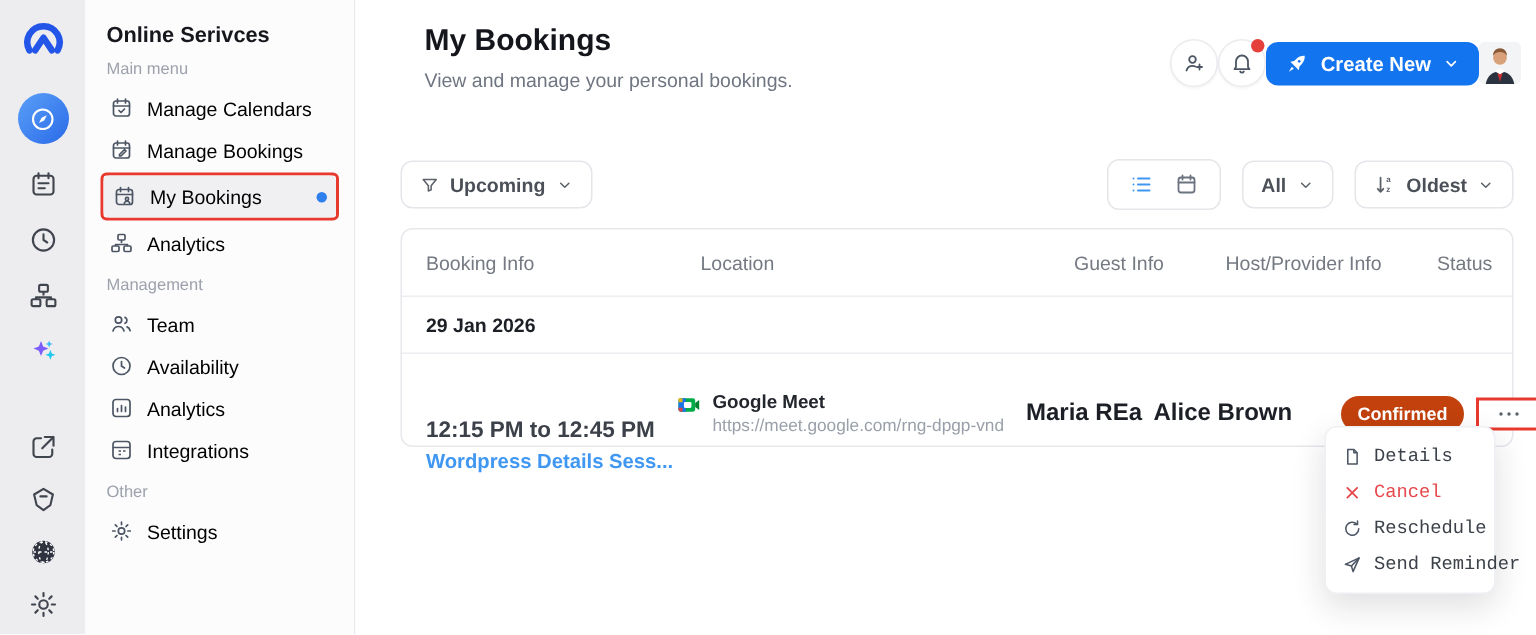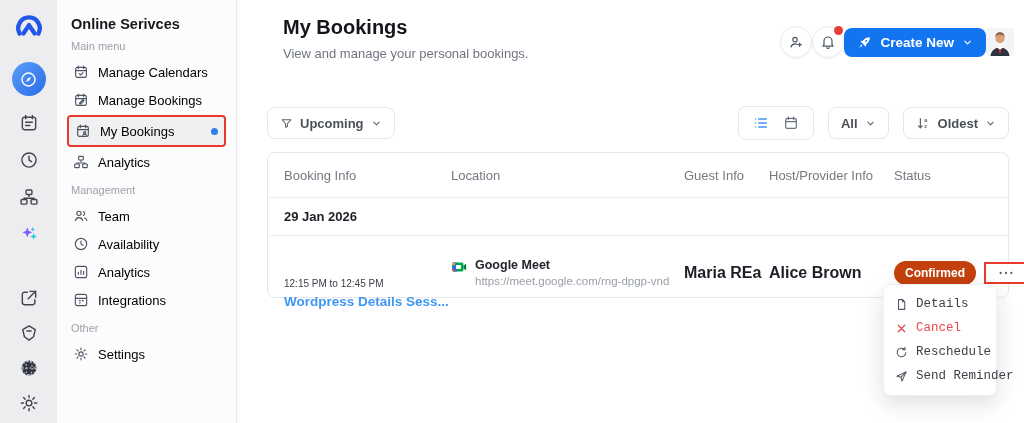--- a/index.html
+++ b/index.html
@@ -59,26 +59,26 @@
   .pill-btn svg { width:13px; height:13px; }
   .filter-right { margin-left:auto; display:flex; align-items:center; gap:14px; }
   .view-toggle { height:34px; width:76px; border:1px solid #e4e6ea; border-radius:8px; background:#fff;
                  display:flex; align-items:center; justify-content:space-evenly; }
   .view-toggle .vt { width:18px; height:18px; display:flex; align-items:center; justify-content:center; cursor:pointer; }
   .view-toggle svg { width:16px; height:16px; }
 
   
   .table { position:absolute; left:30px; top:152px; width:742px; border:1px solid #e6e8ec; border-radius:8px; background:#fff; }
   .tgrid { display:grid; grid-template-columns:167px 233px 85px 125px 90px 1fr; align-items:center; }
-  .thead { height:44px; padding:0 16px; }
+  .thead { height:44px; padding:0 16px;gap:16px; }
   .thead span { font-size:13px; color:#747982; }
   .date-row { height:38px; padding:0 16px; display:flex; align-items:center; border-top:1px solid #edeef2; }
   .date-row span { font-size:13px; font-weight:700; color:#1c1f26; }
   .data-row { height:62px; padding:0 16px; border-top:1px solid #edeef2; }
-  .cell-time { font-size:10px; color:#3c4149; font-weight:400;margin-top:42px; }
+  .cell-time { font-size:15px; color:#3c4149; font-weight:700;margin-top:42px; }
   .cell-title { margin-top:5px; font-size:13.5px; color:#3f97f2; font-weight:600; cursor:pointer; }
   .loc { display:flex; gap:8px; align-items:flex-start; }
   .loc svg { width:16px; height:16px; margin-top:1px; }
   .loc-name { font-size:12.5px; font-weight:700; color:#23262d; }
   .loc-url { margin-top:3px; font-size:11.5px; color:#9aa0a9; }
   .cell-name { font-size:16px; font-weight:700; color:#1c1f26; }
   .status-pill { display:inline-block; background:#c2410c; color:#fff; font-size:12px; font-weight:700;
                  padding:5px 11px; border-radius:999px; }
   .actions-cell { display:flex; justify-content:flex-end; }
   .annotated-btn { border:2px solid #e8392e; padding:6px 12px; background:#fff; display:flex; align-items:center; cursor:pointer; margin-right:-8px; }

